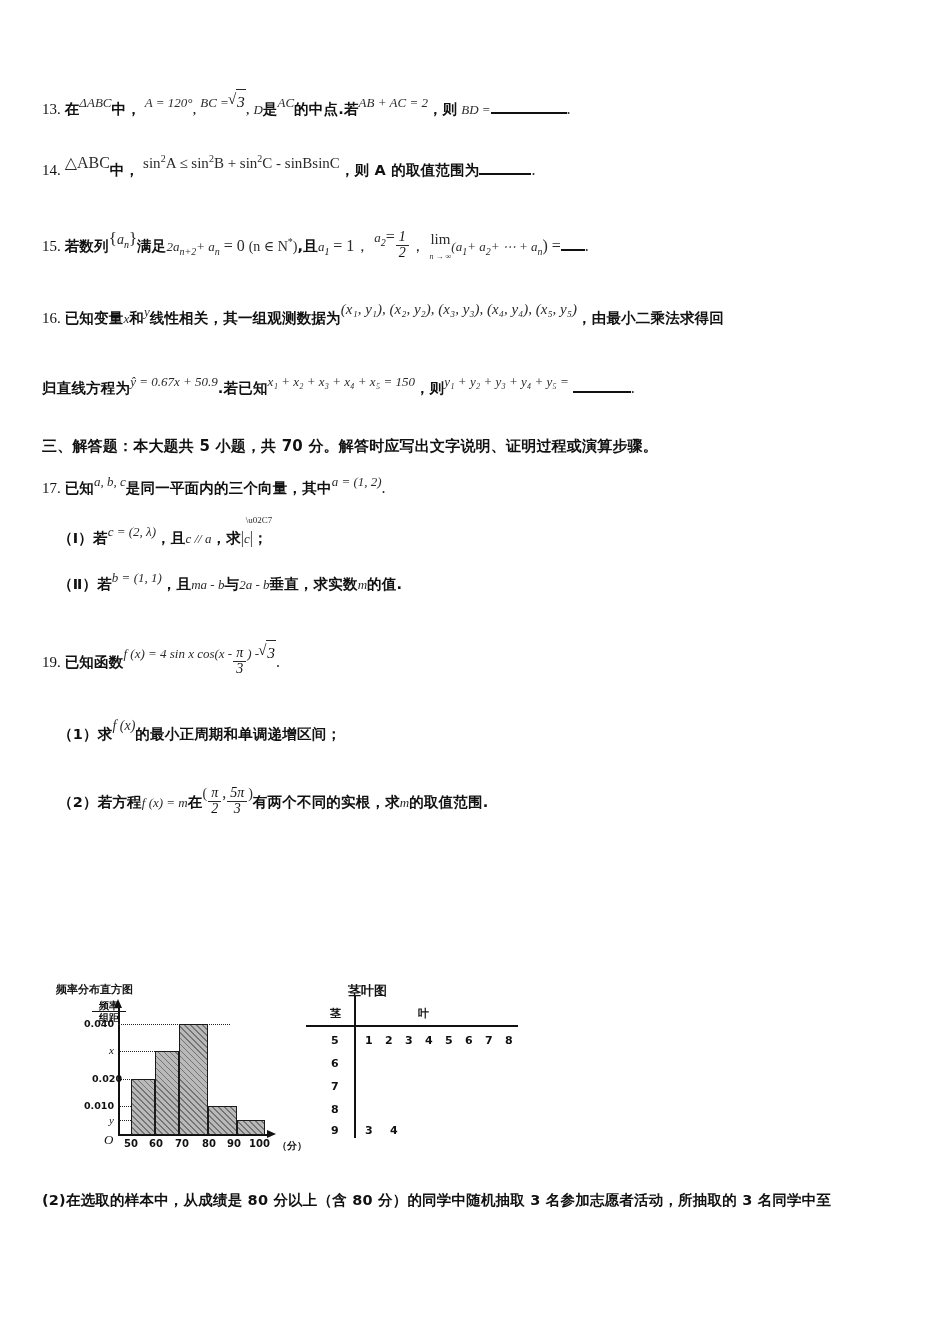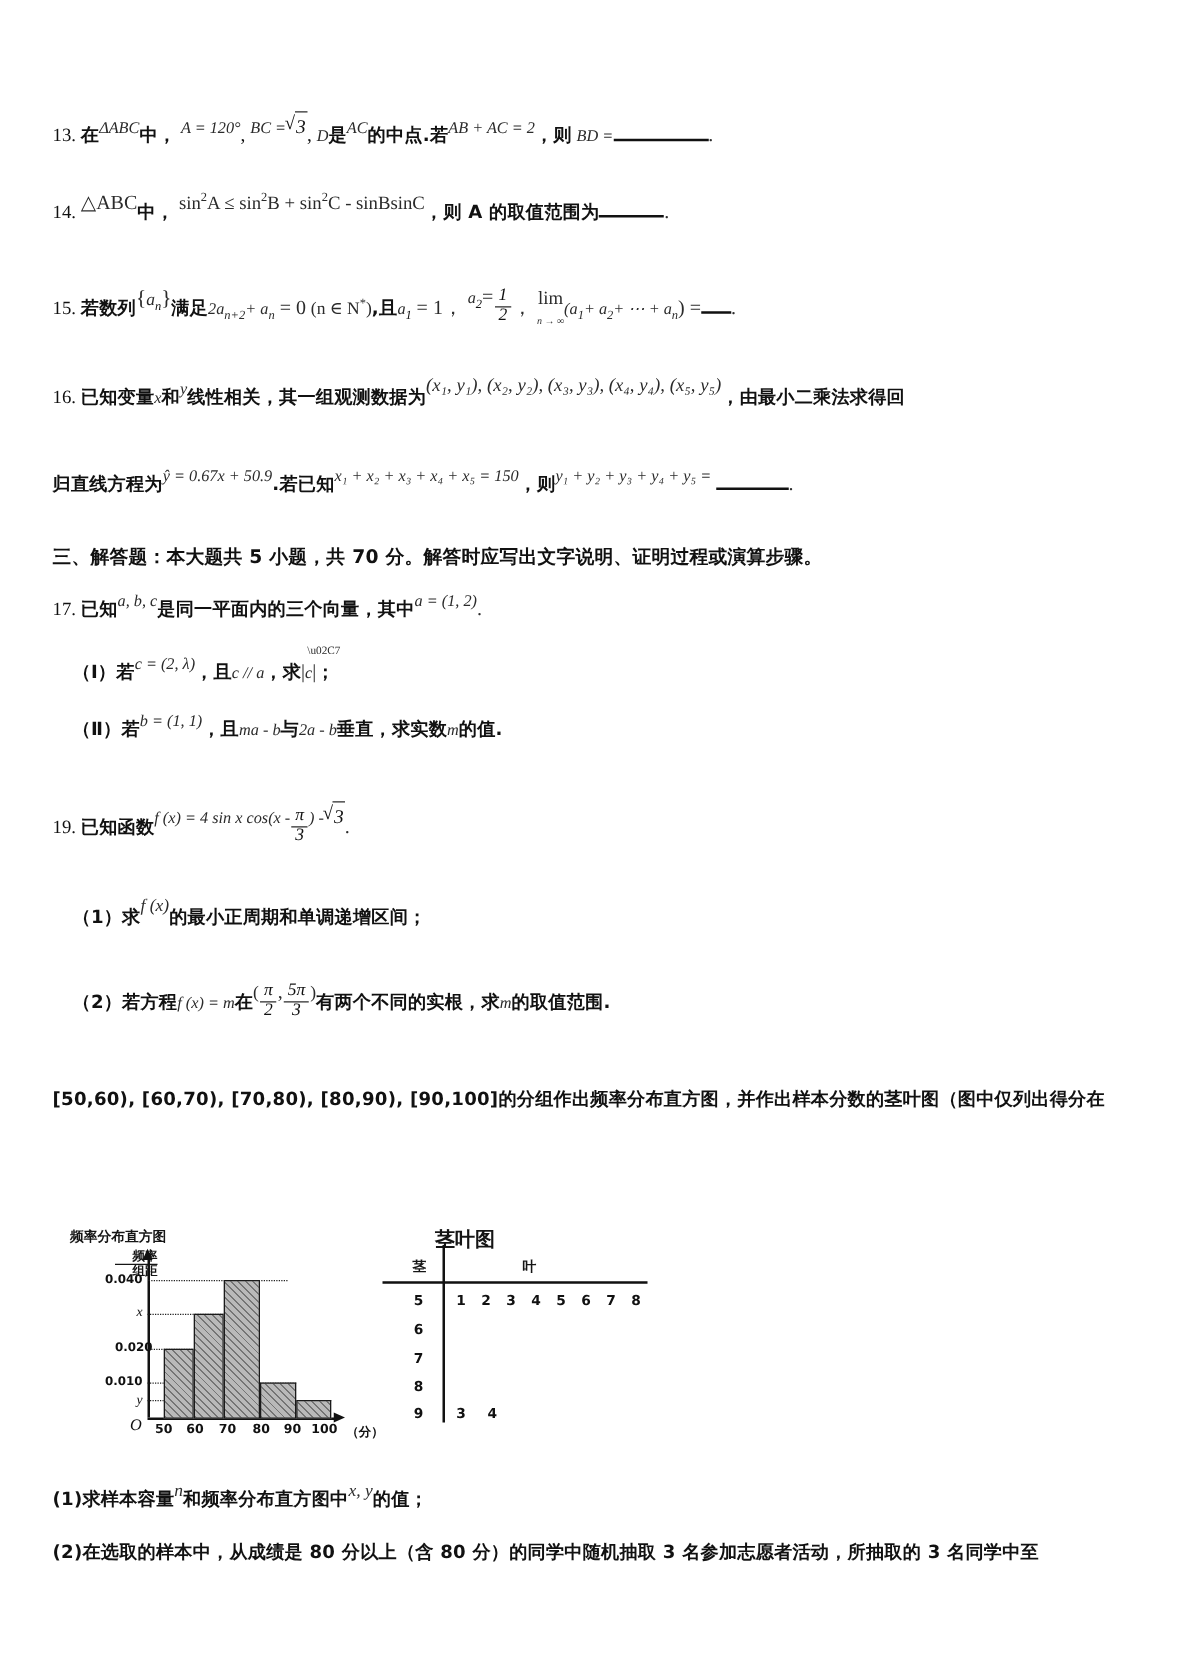--- a/index.html
+++ b/index.html
@@ -154,21 +154,21 @@
     font-size: 11px;
     color: #151515;
     white-space: nowrap;
   }
   .stem-title {
     position: absolute;
     left: 300px;
     top: -4px;
     font-family: "DejaVu Sans", sans-serif;
     font-weight: bold;
-    font-size: 16px;
+    font-size: 13px;
     color: #151515;
     white-space: nowrap;
   }
   .axis-label {
     position: absolute;
     font-family: "DejaVu Sans", sans-serif;
     font-weight: bold;
     font-size: 9.5px;
     color: #111;
     text-align: right;
@@ -219,21 +219,21 @@
   }
   .arrow-right {
     position: absolute;
     width: 0; height: 0;
     border-top: 4.5px solid transparent;
     border-bottom: 4.5px solid transparent;
     border-left: 9px solid #111;
   }
   .ylab-stack {
     position: absolute;
-    text-align: right;
+    text-align: center;
     font-family: "DejaVu Sans", sans-serif;
     font-weight: bold;
     font-size: 10px;
     line-height: 1.1;
     color: #151515;
   }
   .ylab-stack .den2 { border-top: 1.3px solid #151515; display: block; }
   .origin-o {
     position: absolute;
     font-family: "Liberation Serif", serif;
@@ -346,23 +346,20 @@
 
     <div class="qline r18a">
       <span class="cn">（1）求</span><span class="mi raise2" style="font-size:14px">f (x)</span><span class="cn">的最小正周期和单调递增区间；</span>
     </div>
 
     <div class="qline r18b">
       <span class="cn">（2）若方程</span><span class="mi">f (x) = m</span><span class="cn">在</span><span class="mr raise2" style="font-size:14px">(</span><span class="frac raise2"><span class="num">π</span><span class="den">2</span></span><span class="mr raise2">,</span><span class="frac raise2"><span class="num">5π</span><span class="den">3</span></span><span class="mr raise2" style="font-size:14px">)</span><span class="cn">有两个不同的实根，求</span><span class="mi">m</span><span class="cn">的取值范围.</span>
     </div>
 
     <div class="r19">
-      <p class="qline">
-        <span class="cn">[50,60), [60,70), [70,80), [80,90), [90,100]的分组作出频率分布直方图，并作出样本分数的茎叶图（图中仅列出得分在</span>
-      </p>
     </div>
 
     <div class="figwrap">
 
       <div class="hist">
         <div class="hist-title">频率分布直方图</div>
 
         <div class="ylab-stack" style="left:42px; top:14px; width:34px;">
           <span class="num2">频率</span>
           <span class="den2">组距</span>
@@ -425,21 +422,18 @@
         <div class="sl-cell" style="left:173px; top:40px;">7</div>
         <div class="sl-cell" style="left:193px; top:40px;">8</div>
 
         <div class="sl-cell" style="left:53px;  top:130px;">3</div>
         <div class="sl-cell" style="left:78px;  top:130px;">4</div>
       </div>
     </div>
 
     <div class="r20">
       <p class="qline">
-        <span class="cn">(1)求样本容量</span><span class="mi raise" style="font-size:14px">n</span><span class="cn">和频率分布直方图中</span><span class="mi raise" style="font-size:14px">x, y</span><span class="cn">的值；</span>
-      </p>
-      <p class="qline">
         <span class="cn">(2)在选取的样本中，从成绩是 80 分以上（含 80 分）的同学中随机抽取 3 名参加志愿者活动，所抽取的 3 名同学中至</span>
       </p>
     </div>
 
   </div>
 </div>
 
 </body></html>

